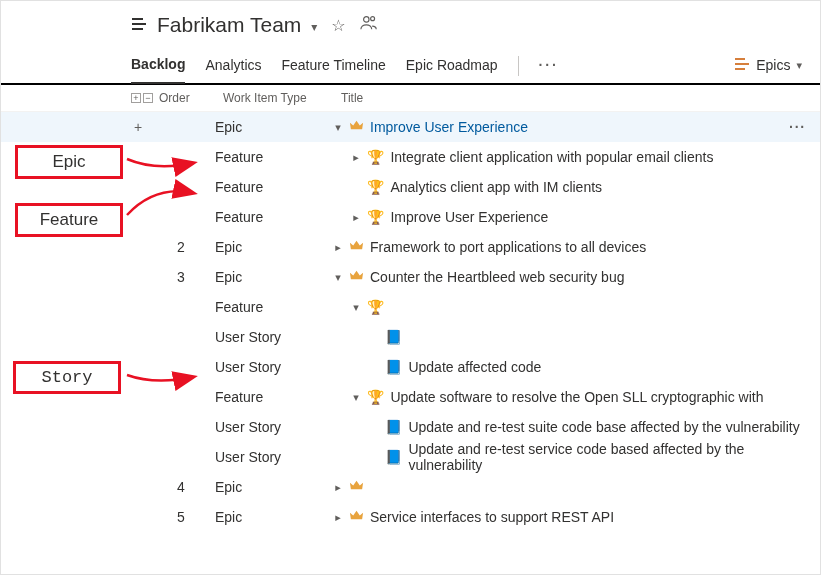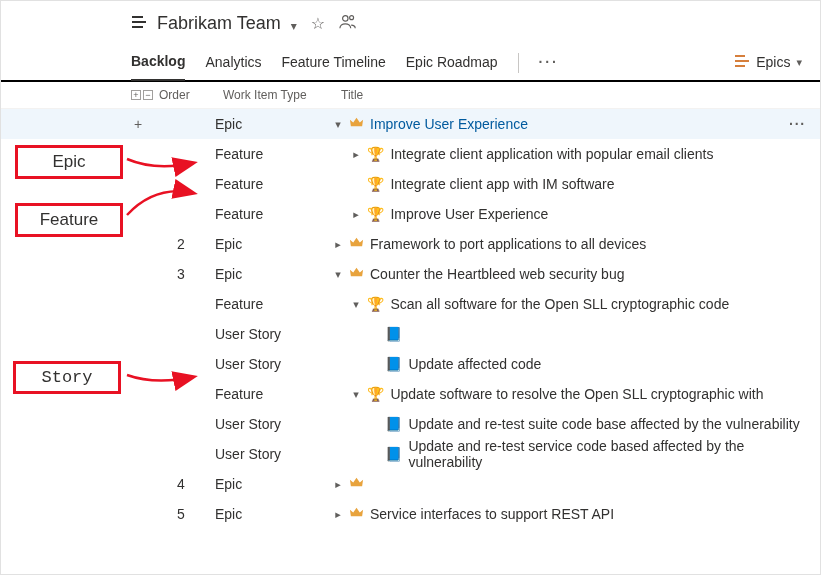--- a/index.html
+++ b/index.html
@@ -13,21 +13,21 @@
       overflow: hidden;
       position: relative;
       border: 1px solid #e1e1e1;
     }
     .header {
       padding: 12px 0 0 130px;
       display: flex;
       align-items: center;
       gap: 10px;
     }
-    .header .team-name { font-size: 18px; font-weight: 400; }
+    .header .team-name { font-size: 21px; font-weight: 400; }
     .header .chev { font-size: 12px; color: #605e5c; margin-top:4px; }
     .header .star { color: #605e5c; font-size: 16px; margin-left: 4px; }
     .header .people { color: #605e5c; font-size: 16px; margin-left: 4px; }
 
     .tabs {
       display: flex;
       align-items: center;
       gap: 20px;
       padding: 20px 0 0 130px;
       border-bottom: 2px solid #000000;
@@ -193,21 +193,21 @@
         <span class="icon-feature">🏆</span>
         <span>Integrate client application with popular email clients</span>
       </span>
     </div>
     <div class="row indent-1">
       <span class="order-cell"></span>
       <span class="type-cell">Feature</span>
       <span class="title-cell">
         <span class="noexp-spacer"></span>
         <span class="icon-feature">🏆</span>
-        <span>Integrate client app with IM software</span>
+        <span>Analytics client app with IM clients</span>
       </span>
     </div>
     <div class="row indent-1">
       <span class="order-cell"></span>
       <span class="type-cell">Feature</span>
       <span class="title-cell">
         <span class="chev-exp">▸</span>
         <span class="icon-feature">🏆</span>
         <span>Improve User Experience</span>
       </span>
@@ -233,21 +233,20 @@
           </svg></span>
         <span>Counter the Heartbleed web security bug</span>
       </span>
     </div>
     <div class="row indent-1">
       <span class="order-cell"></span>
       <span class="type-cell">Feature</span>
       <span class="title-cell">
         <span class="chev-exp">▾</span>
         <span class="icon-feature">🏆</span>
-        <span>Scan all software for the Open SLL cryptographic code</span>
       </span>
     </div>
     <div class="row indent-2">
       <span class="order-cell"></span>
       <span class="type-cell">User Story</span>
       <span class="title-cell">
         <span class="noexp-spacer"></span>
         <span class="icon-story">📘</span>
       </span>
     </div>

